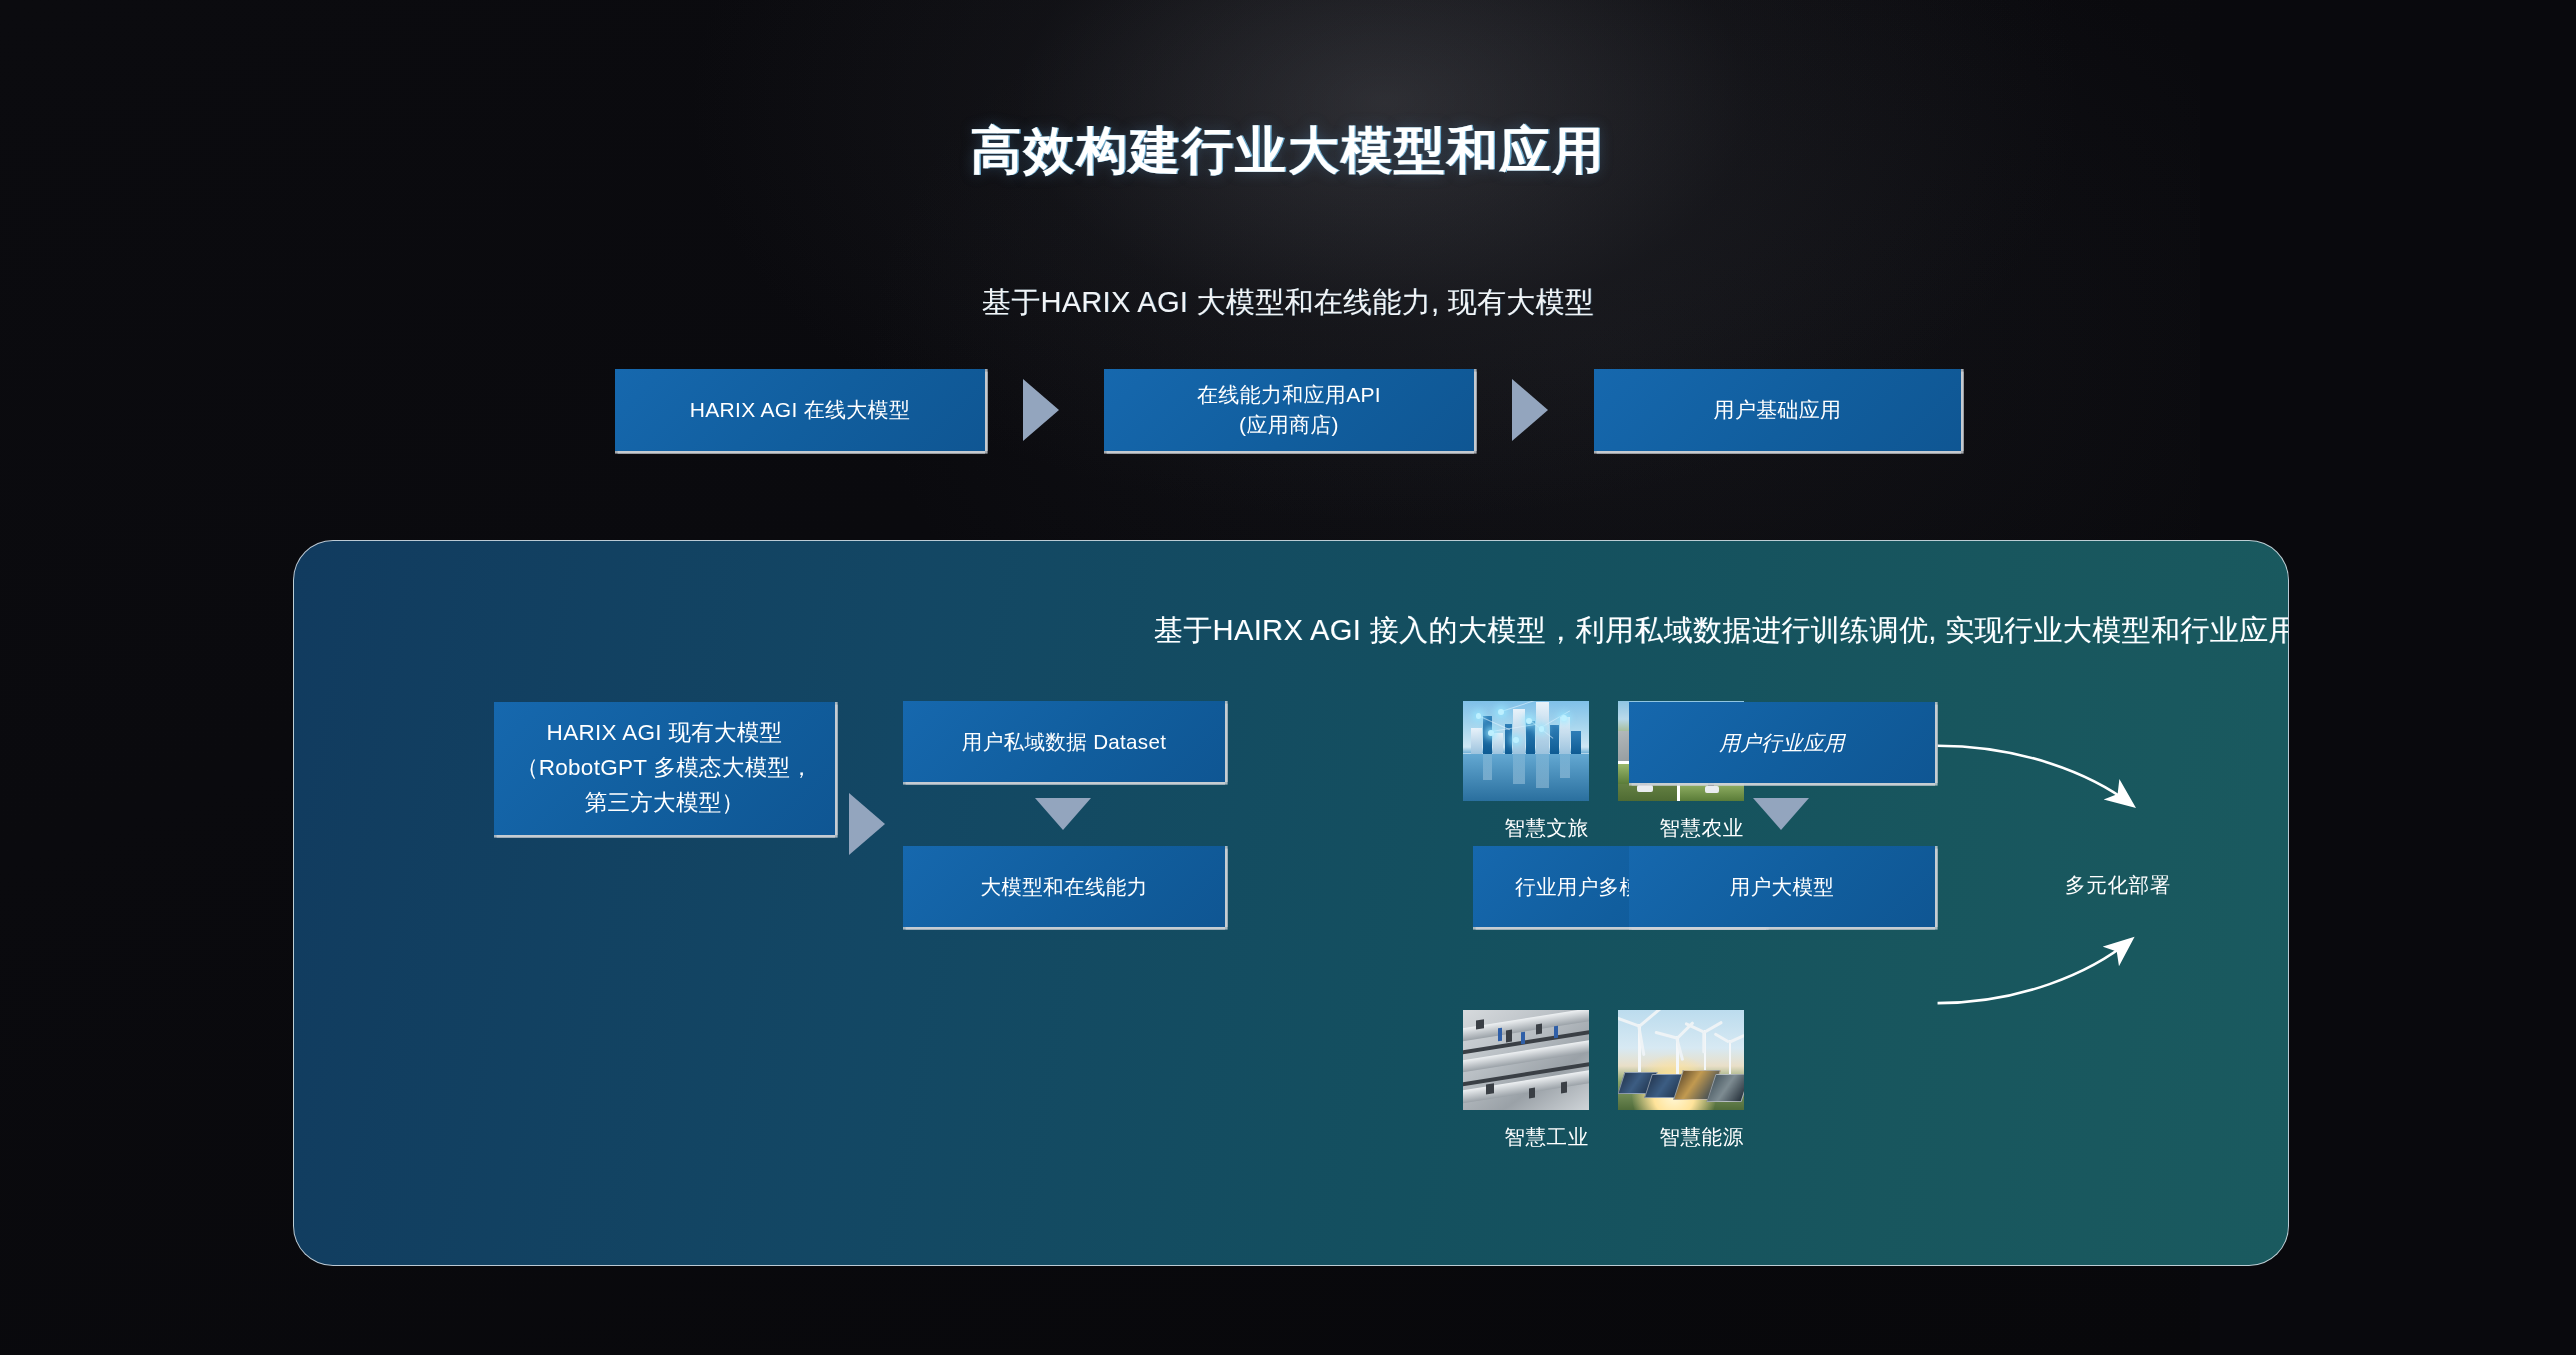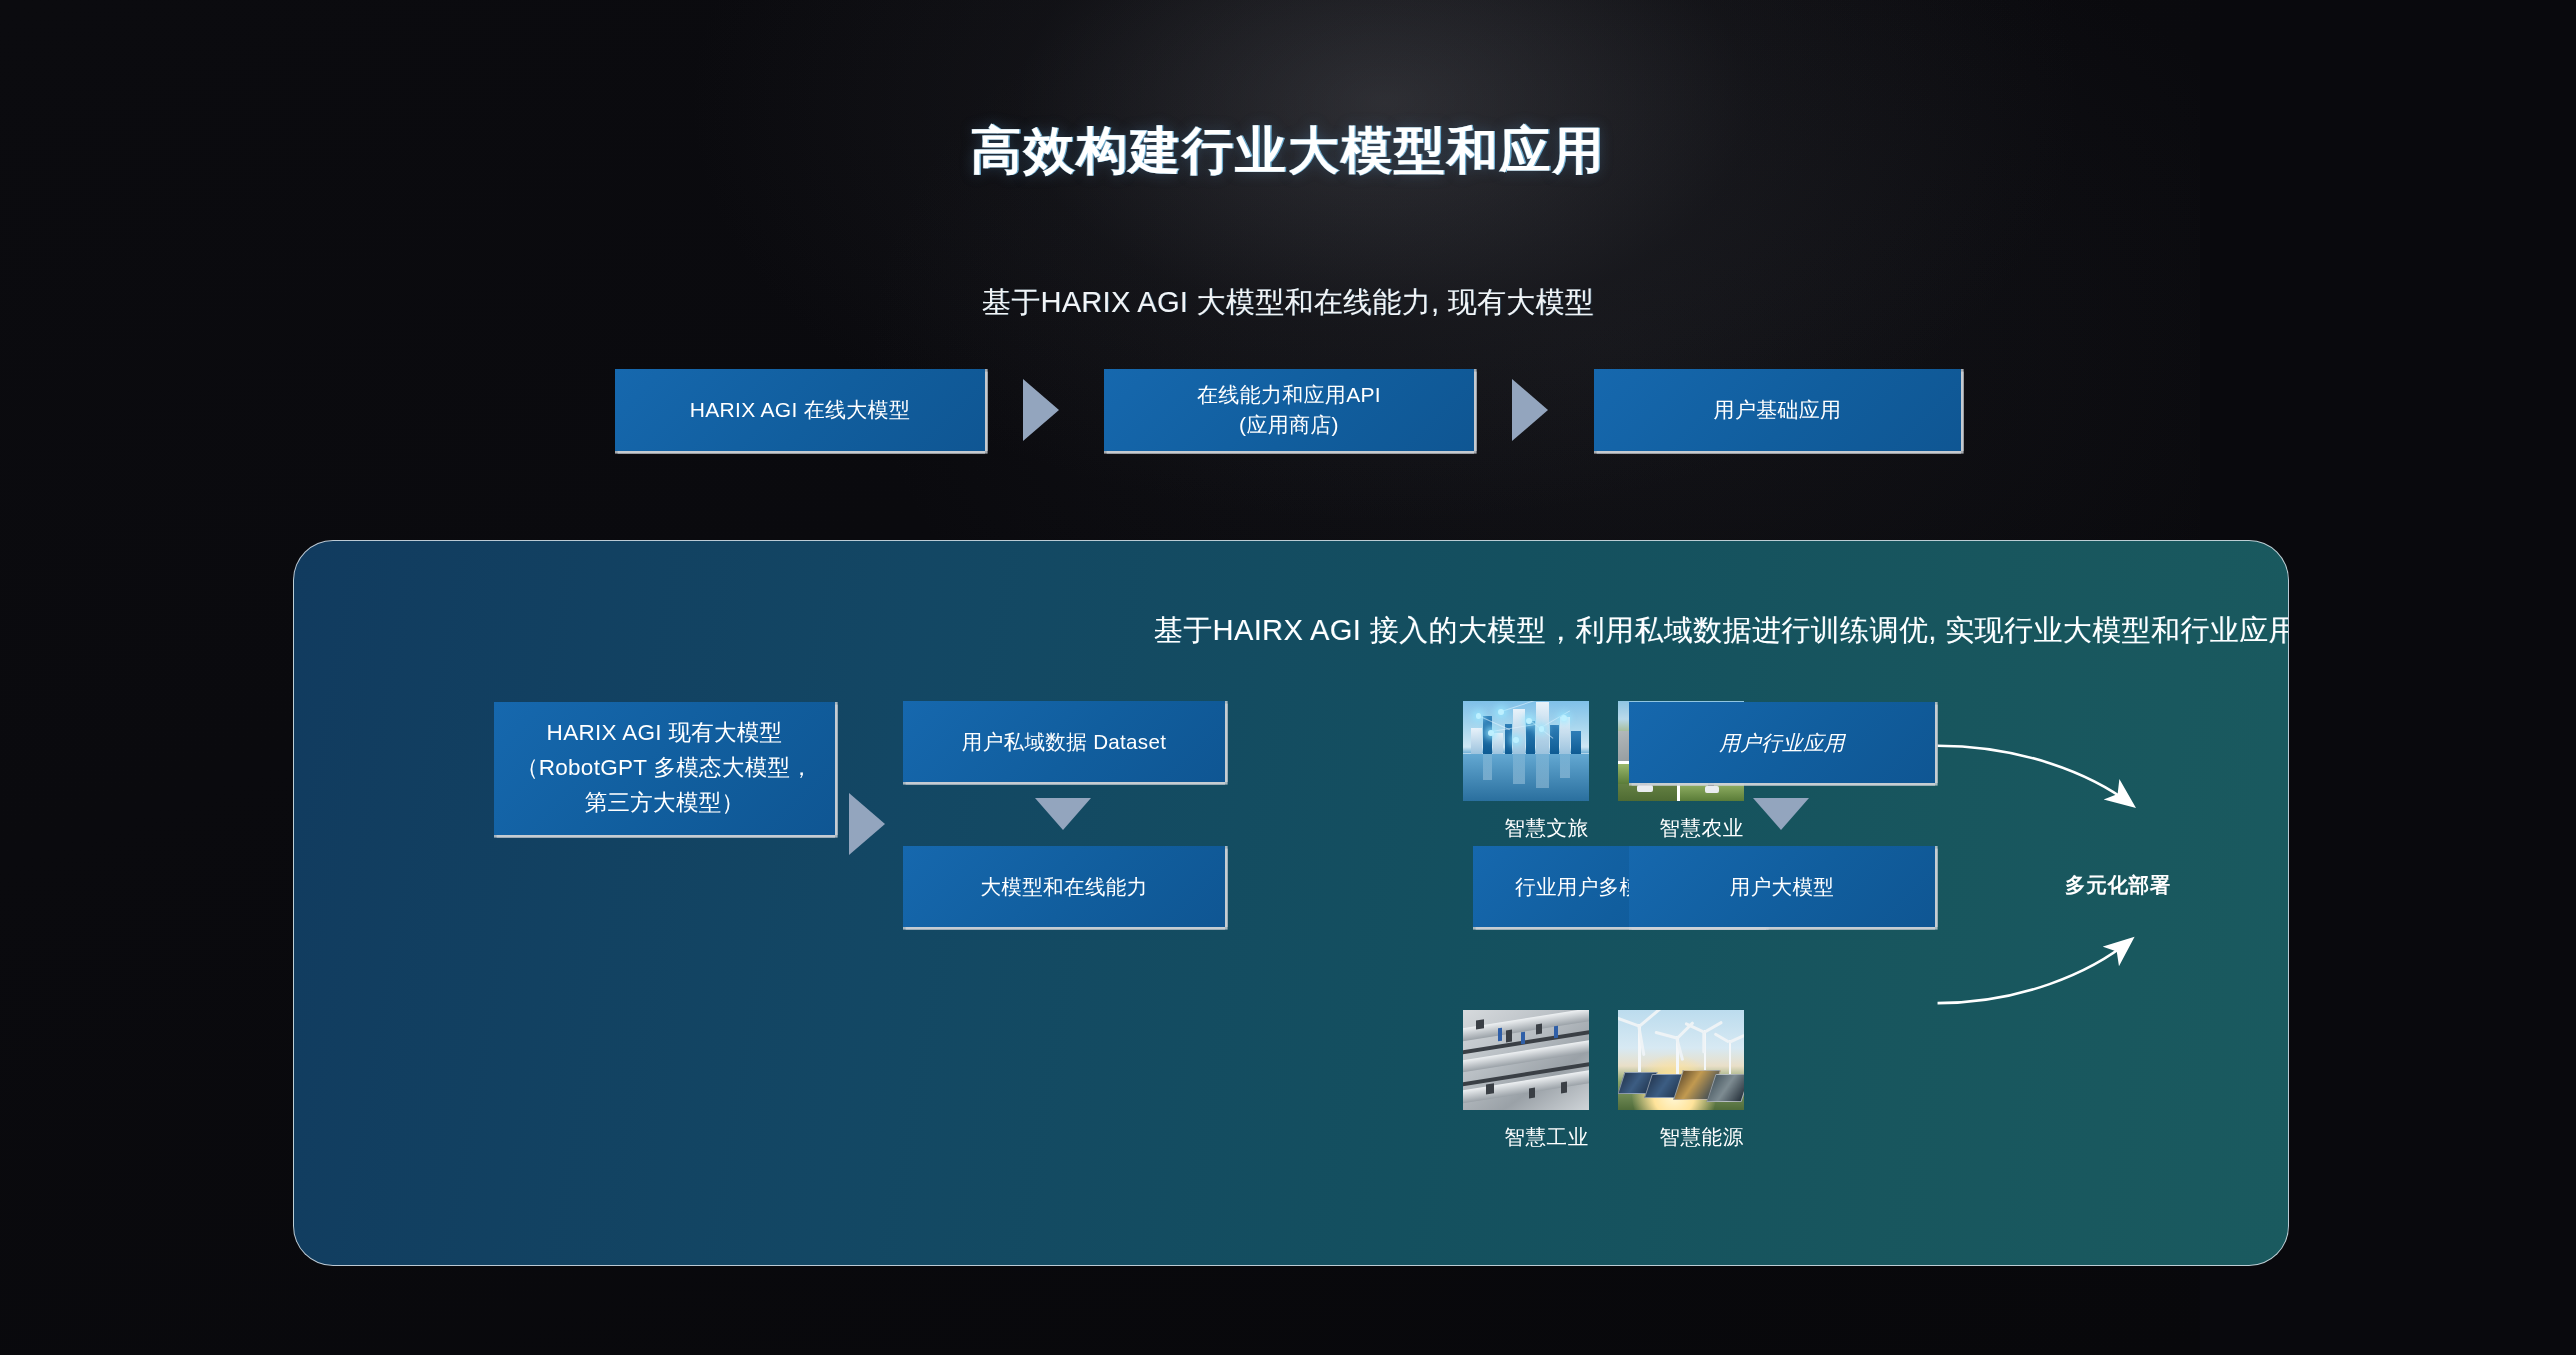--- a/index.html
+++ b/index.html
@@ -174,21 +174,21 @@
 
     <svg class="arrows" viewBox="0 0 3100 1128">
       <defs>
         <marker id="ah" markerWidth="14" markerHeight="14" refX="10" refY="5" orient="auto">
           <path d="M0,0 L12,5 L0,10 L3,5 z" fill="#ffffff"></path>
         </marker>
       </defs>
       <path d="M2553,318 C2680,318 2790,360 2855,410" stroke="#ffffff" stroke-width="4" fill="none" marker-end="url(#ah)"></path>
       <path d="M2553,718 C2680,718 2790,672 2853,620" stroke="#ffffff" stroke-width="4" fill="none" marker-end="url(#ah)"></path>
     </svg>
-    <div class="deploy-lbl" style="left:1771px; top:330px;font-weight:bold;">多元化部署</div>
+    <div class="deploy-lbl" style="left:1771px; top:330px;">多元化部署</div>
 
     <div class="fbox big" style="left:-151px; top:164px; width:0; height:0;"></div>
     <div class="fbox big" style="left:200px; top:161px; width:341px; height:133px;">
       <div>
         <div class="lbl">HARIX AGI 现有大模型</div>
         <div class="lbl">（RobotGPT 多模态大模型，</div>
         <div class="lbl">第三方大模型）</div>
       </div>
     </div>
     <div class="tri-r" style="left:555px; top:252px;"></div>

